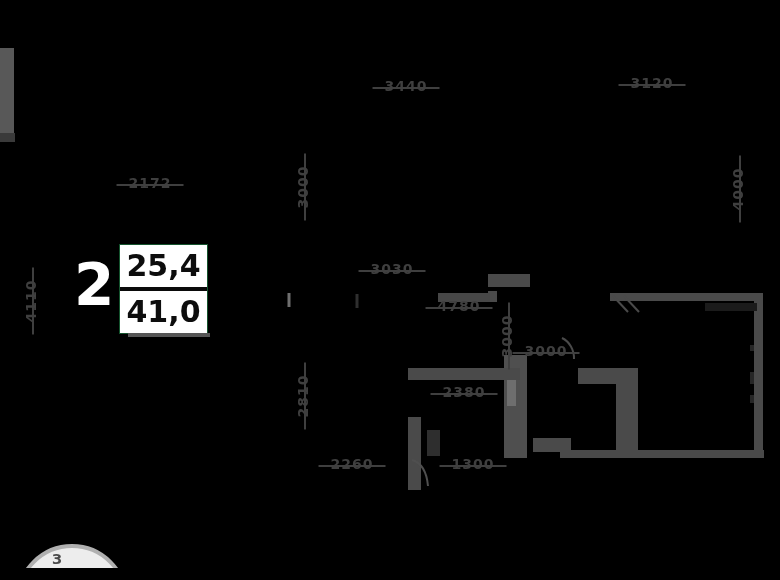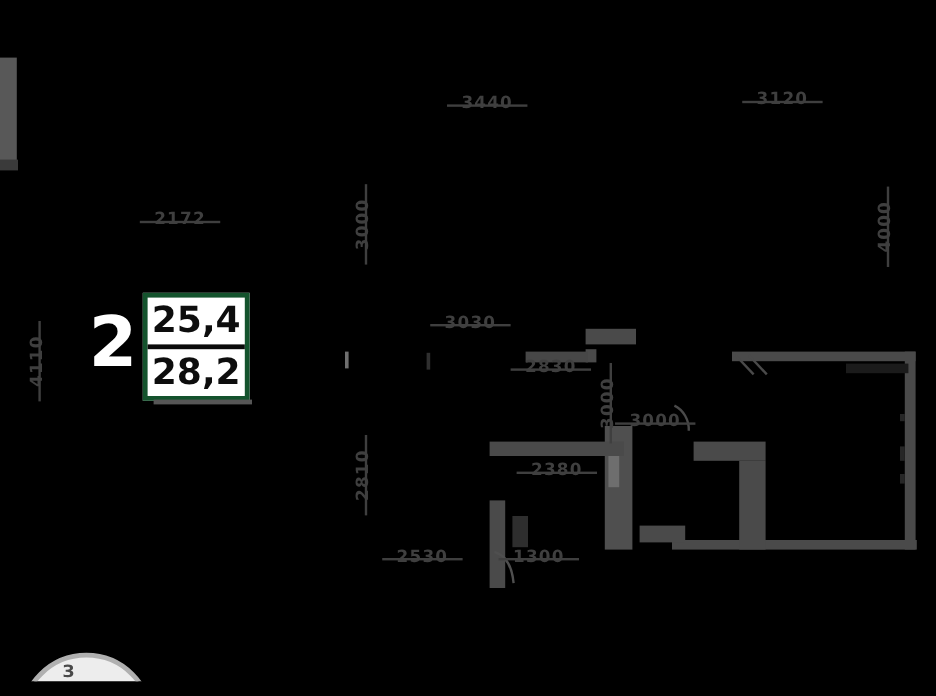--- a/index.html
+++ b/index.html
@@ -7,21 +7,21 @@
           font-family:"DejaVu Sans", sans-serif;}
   .wall{position:absolute;background:#4a4a4a;}
   .dim{position:absolute;color:#3f3f3f;font-weight:700;font-size:14px;letter-spacing:1px;
        white-space:nowrap;transform:translate(-50%,-50%);}
   .dim::after{content:"";position:absolute;left:-12px;right:-12px;top:54%;height:2px;
        background:#3f3f3f;}
   .dim.vert{transform:translate(-50%,-50%) rotate(-90deg);}
   .badge-num{position:absolute;left:74px;top:256px;color:#fff;font-weight:700;font-size:58px;
        line-height:1;}
   .badge-box{position:absolute;left:119px;top:244px;width:89px;height:90px;background:#fff;
-       border:4px solid #14532d;box-sizing:border-box;display:flex;flex-direction:column;}
+       border:1px solid #14532d;box-sizing:border-box;display:flex;flex-direction:column;}
   .badge-row{flex:1;display:flex;align-items:center;justify-content:center;color:#0d0d0d;
        font-weight:700;font-size:30px;line-height:1;}
   .badge-row.top{border-bottom:4px solid #0a0a0a;}
   .badge-shadow{position:absolute;left:128px;top:333px;width:82px;height:4px;background:#565656;}
   .overlay{position:absolute;left:0;top:0;pointer-events:none;}
   .compass{position:absolute;left:12px;top:540px;width:120px;height:40px;overflow:visible;}
 </style>
 </head>
 <body>
 
@@ -57,32 +57,32 @@
     <line x1="752" y1="395" x2="752" y2="403" stroke="#262626" stroke-width="4"></line>
   </svg>
 
   <span class="dim" style="left:406px;top:86px;">3440</span>
   <span class="dim" style="left:652px;top:83px;text-align:center;">3120</span>
   <span class="dim" style="left:150px;top:171px;margin-top:12px;">2172</span>
   <span class="dim vert" style="left:31px;top:301px;">4110</span>
   <span class="dim vert" style="left:303px;top:187px;">3000</span>
   <span class="dim vert" style="left:738px;top:189px;">4000</span>
   <span class="dim" style="left:392px;top:269px;">3030</span>
-  <span class="dim" style="left:459px;top:306px;">2830</span>
+  <span class="dim" style="left:459px;top:306px;">4780</span>
   <span class="dim vert" style="left:507px;top:336px;">3000</span>
   <span class="dim" style="left:546px;top:351px;">3000</span>
   <span class="dim" style="left:464px;top:392px;">2380</span>
   <span class="dim vert" style="left:303px;top:396px;">2810</span>
-  <span class="dim" style="left:352px;top:464px;">2530</span>
-  <span class="dim" style="left:449px;top:464px;">1300</span>
+  <span class="dim" style="left:352px;top:464px;">2260</span>
+  <span class="dim" style="left:473px;top:464px;">1300</span>
 
   <div class="badge-num">2</div>
   <div class="badge-box">
     <div class="badge-row top">25,4</div>
-    <div class="badge-row">28,2</div>
+    <div class="badge-row">41,0</div>
   </div>
   <div class="badge-shadow"></div>
 
   <svg class="compass" viewBox="0 0 120 40" width="120" height="40" style="overflow:visible;">
     <circle cx="60" cy="60" r="54" fill="#ededed" stroke="#b0b0b0" stroke-width="4"></circle>
     <polygon points="60,60 38,28 54,50" fill="#6b6b6b"></polygon>
     <polygon points="60,60 92,46 66,54" fill="#9a9a9a"></polygon>
     <circle cx="60" cy="60" r="5" fill="#b5b5b5"></circle>
     <text x="45" y="24" text-anchor="middle" font-family="DejaVu Sans, sans-serif" font-size="14" font-weight="700" fill="#4a4a4a">З</text>
   </svg>

